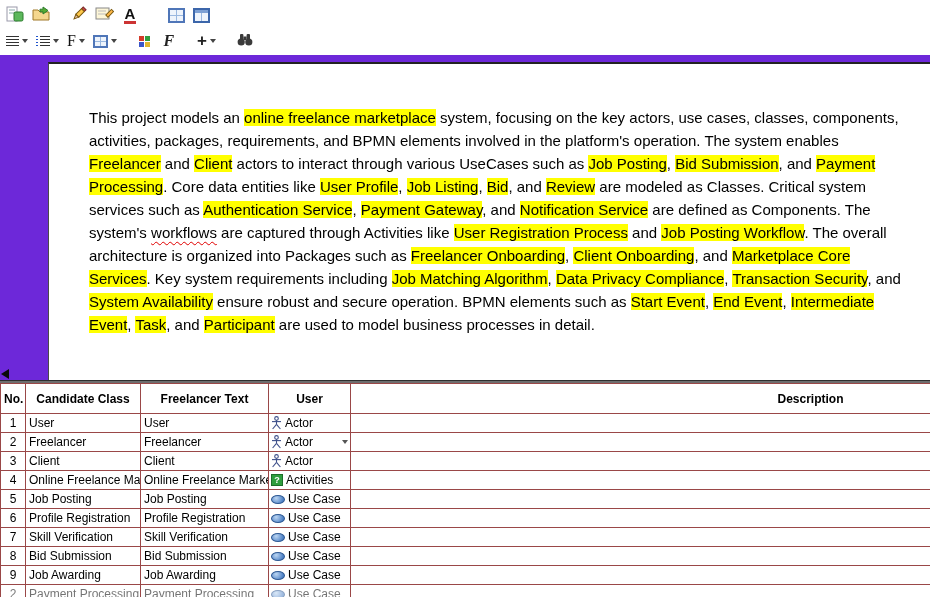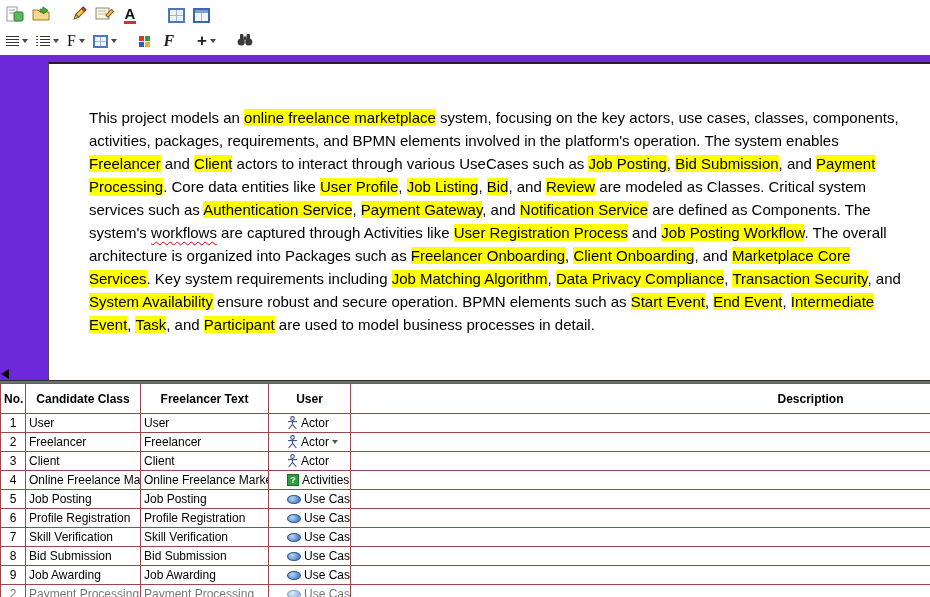--- a/index.html
+++ b/index.html
@@ -65,21 +65,21 @@
   .splitter { flex:0 0 3px; background:#6e6e6e; border-top:1px solid #2f2f2f; }
 
   
   .table-area { flex:1 1 auto; background:#ffffff; overflow:hidden; }
   table.cand { border-collapse:collapse; table-layout:fixed; width:1270px; font-size:12px; color:#000; }
   .cand th, .cand td { border:1px solid #9a4747; white-space:nowrap; overflow:hidden;
                        height:19px; padding:0 3px; text-align:left; vertical-align:middle;
                        background:#fff; }
   .cand th { font-weight:bold; text-align:center; height:30px; }
   .cand td.c-no { text-align:center; padding:0 1px; }
-  .cand td.c-type { padding:0 18px; }
+  .cand td.c-type { padding:0 2px; }
   .type-flex { display:flex; align-items:center; gap:3px; width:100%; }
   .type-icon { display:inline-flex; align-items:center; flex:0 0 auto; }
   .uc-ellipse { display:inline-block; width:14px; height:9px; border-radius:50%;
                 background:radial-gradient(circle at 35% 30%, #bcd6f2, #4f82c6 75%);
                 border:1px solid #2f5a94; }
   .unspec-box { display:inline-flex; align-items:center; justify-content:center;
                 width:12px; height:12px; background:#2e9e3e; border:1px solid #1c6e2a;
                 color:#fff; font-size:9px; font-weight:bold; line-height:1; }
   .combo-arrow { display:none; margin-left:auto; width:0; height:0;
                  border-left:3px solid transparent; border-right:3px solid transparent;

